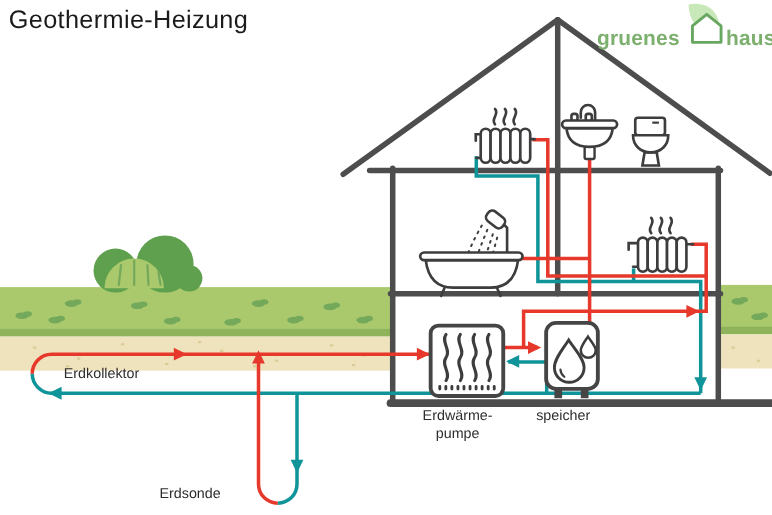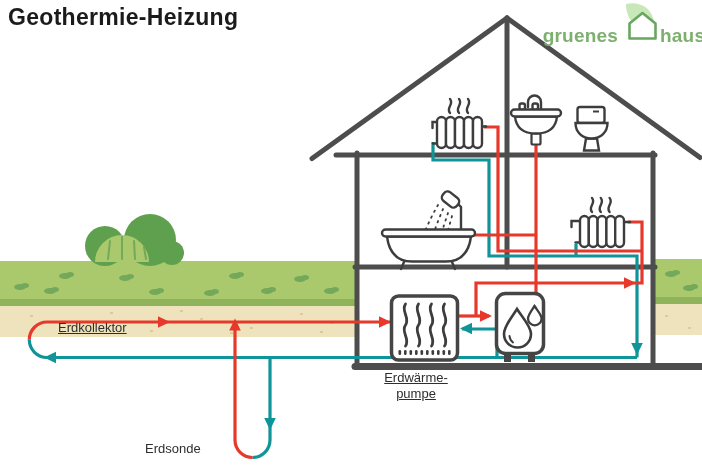--- a/index.html
+++ b/index.html
@@ -1,29 +1,29 @@
 <!DOCTYPE html>
 <html><head>
 <meta charset="utf-8">
 <style>
   html,body{margin:0;padding:0;background:#fff;}
   .canvas{position:relative;width:702px;height:468px;background:#ffffff;overflow:hidden;
           font-family:"Liberation Sans",sans-serif;}
   .layer{position:absolute;left:0;top:0;}
-  .title{position:absolute;left:8px;top:4px;font-size:23px;font-weight:700;
+  .title{position:absolute;left:8px;top:4px;font-size:23px;font-weight:400;
          color:#1b1b1b;letter-spacing:.3px;white-space:nowrap;}
   .logo-word{position:absolute;top:25px;font-size:19px;font-weight:600;color:#7db06f;
              letter-spacing:.2px;white-space:nowrap;}
   .logo-left{left:540px;width:78px;text-align:right;}
   .logo-right{left:660px;}
   .lbl{position:absolute;font-size:13px;font-weight:500;color:#2e2e2e;
        line-height:15.5px;text-align:center;}
-  .lbl-collector{left:58px;top:320px;text-align:center;text-decoration:underline;}
+  .lbl-collector{left:58px;top:332px;text-align:center;}
   .lbl-probe{left:145px;top:441px;width:82px;text-align:left;}
-  .lbl-pump{left:360px;top:370px;width:112px;text-decoration:underline;}
+  .lbl-pump{left:360px;top:370px;width:112px;}
   .lbl-tank{left:456px;top:370px;width:112px;}
   .lbl-buffer{left:549px;top:370px;width:126px;}
   .lbl span{display:block;}
 </style>
 </head>
 <body>
 
 <div class="canvas">
 
   <svg class="layer" width="702" height="468" viewBox="0 0 702 468">
@@ -284,18 +284,19 @@
   <div class="lbl lbl-probe">
     <span>Erdsonde</span>
   </div>
 
   <div class="lbl lbl-pump">
     <span>Erdwärme-</span>
     <span>pumpe</span>
   </div>
 
   <div class="lbl lbl-tank">
+    <span>speicher</span>
   </div>
 
   <div class="lbl lbl-buffer">
   </div>
 
 </div>
 
 </body></html>

